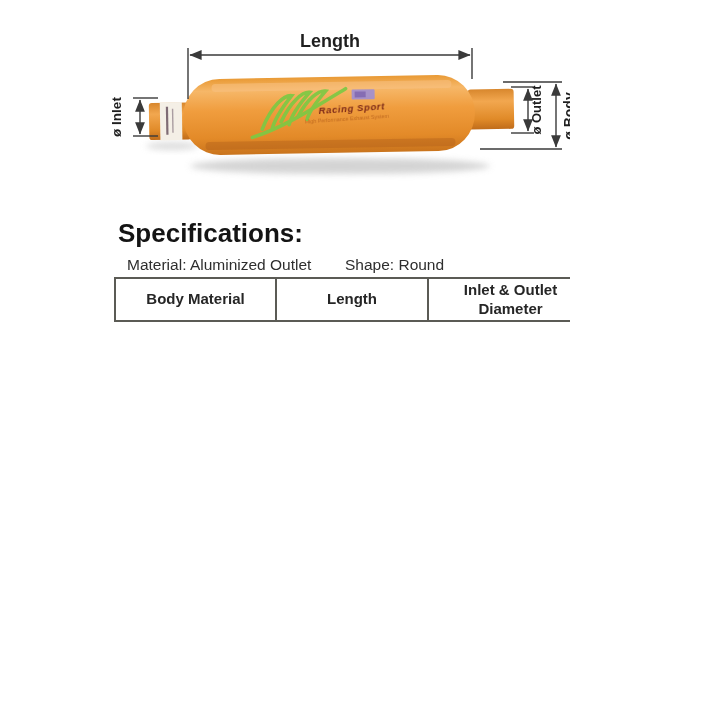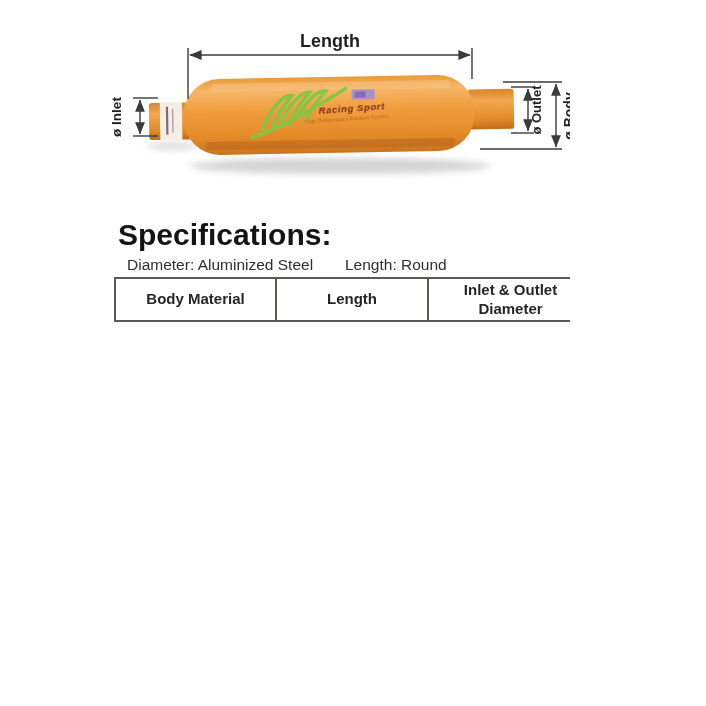--- a/index.html
+++ b/index.html
@@ -7,21 +7,21 @@
     position:relative;
     width:570px;height:706px;
     background:#ffffff;
     font-family:"Liberation Sans", sans-serif;
     overflow:hidden;
   }
   .diagram{position:absolute;left:0;top:0;}
   .dim-label{fill:#1f1f1f;font-weight:bold;}
   .spec-heading{
     position:absolute;left:118px;top:218px;
-    font-size:30px;font-weight:bold;color:#141414;
+    font-size:26px;font-weight:bold;color:#141414;
   }
   .spec-subline{position:absolute;top:256px;font-size:15.5px;color:#2e2e2e;}
   .spec-material{left:127px;}
   .spec-shape{left:345px;}
   table.spec{
     position:absolute;left:114px;top:277px;
     border-collapse:collapse;table-layout:fixed;
     width:478px;
     font-size:15.5px;color:#3b3b3b;
   }
@@ -116,22 +116,22 @@
     </g>
 
     <text class="dim-label" x="330" y="47" text-anchor="middle" font-size="18">Length</text>
     <text class="dim-label" x="121" y="117" text-anchor="middle" font-size="13.5" transform="rotate(-90 121 117)">ø Inlet</text>
     <text class="dim-label" x="541" y="110" text-anchor="middle" font-size="13" transform="rotate(-90 541 110)">ø Outlet</text>
     <text class="dim-label" x="574" y="116" text-anchor="middle" font-size="14" transform="rotate(-90 574 116)">ø Body</text>
     <text class="dim-label" x="591" y="116" text-anchor="middle" font-size="14" transform="rotate(-90 591 116)">Diameter</text>
   </svg>
 
   <div class="spec-heading">Specifications:</div>
-  <span class="spec-subline spec-material">Diameter: Aluminized Steel</span>
-  <span class="spec-subline spec-shape">Length: Round</span>
+  <span class="spec-subline spec-material">Material: Aluminized Outlet</span>
+  <span class="spec-subline spec-shape">Shape: Round</span>
 
   <table class="spec">
     <colgroup>
       <col style="width:161px">
         <col style="width:152px">
         <col style="width:165px">
     </colgroup>
     <thead>
       <tr>
         <th>Body Material</th>

